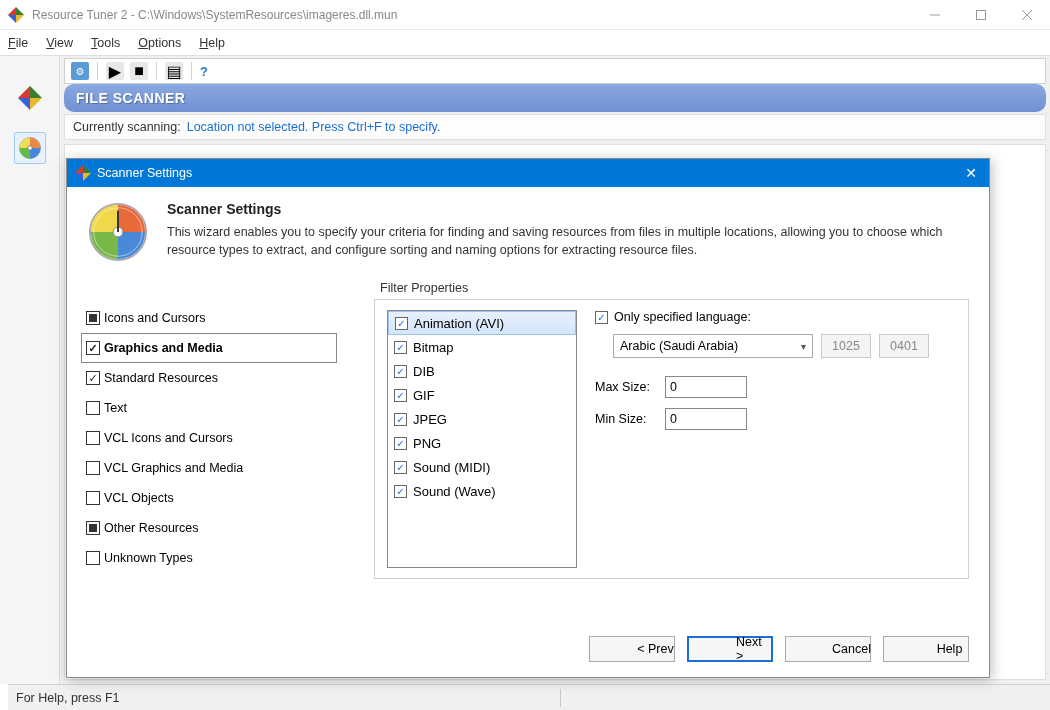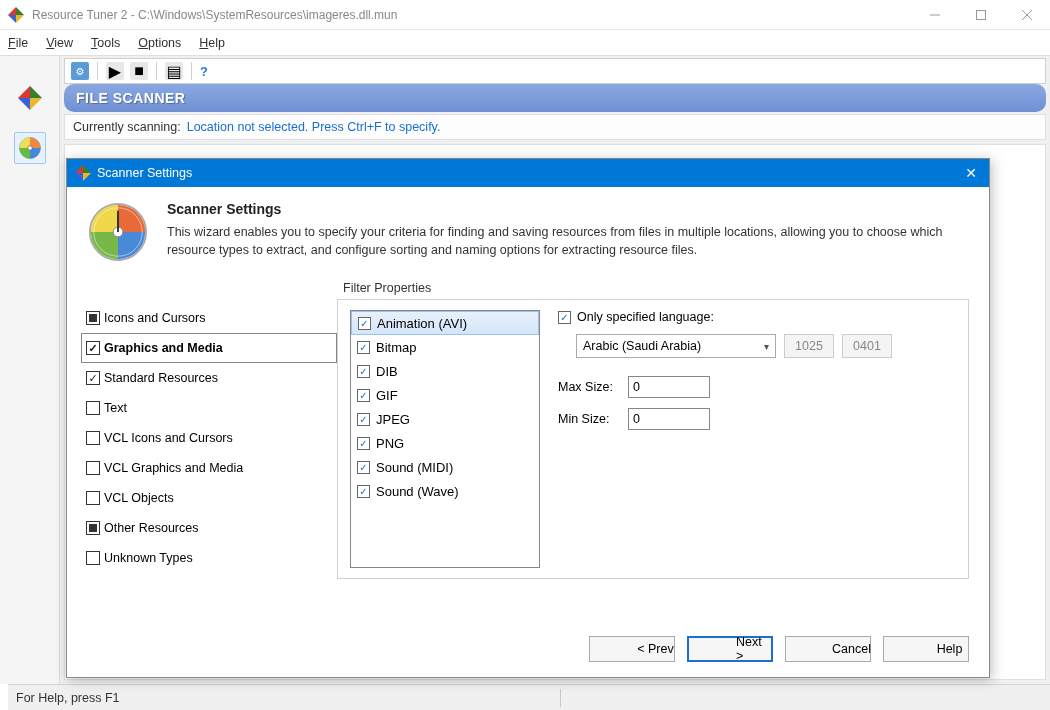--- a/index.html
+++ b/index.html
@@ -56,21 +56,21 @@
 
 .modal .body { flex: 1; display: flex; padding: 10px 20px 0 14px; gap: 0; }
 
 .catlist { width: 256px; padding-top: 22px; display: flex; flex-direction: column; }
 .catitem { height: 30px; display: flex; align-items: center; padding: 0 4px; font-size: 12.5px; border: 1px solid transparent; margin-bottom: 0px;}
 .catitem.selected { border: 1px solid #888; font-weight: bold; background:#fff;}
 .tcbox { width: 14px; height: 14px; border: 1px solid #333; margin-right: 4px; display: inline-flex; align-items: center; justify-content: center; background:#fff; flex-shrink:0;}
 .tcbox.checked::after { content: "✓"; font-size: 11px; line-height: 1; color: #222; }
 .tcbox.partial::after { content: ""; width: 8px; height: 8px; background: #333; display: block; }
 
-.filterprops { flex: 1; }
+.filterprops { flex: 1; margin-left: 37px; }
 .fplabel { font-size: 12.5px; color: #333; margin-bottom: 4px; padding-left: 6px;}
 .fpsplit { display: flex; gap: 18px; border: 1px solid #d0d0d0; padding: 10px 12px; height: 280px;}
 .fplist { width: 190px; border: 1px solid #888; height: 258px; overflow: hidden;}
 .fplist .fprow { height: 24px; display: flex; align-items: center; padding: 0 6px; font-size: 13px; gap: 6px;}
 .fplist .fprow.sel { background: linear-gradient(#e8f1fc,#d4e6fa); border: 1px solid #9cc3ee; }
 .cbox { width: 13px; height: 13px; border: 1px solid #666; display: inline-flex; align-items:center; justify-content:center; background:#fff; flex-shrink:0;}
 .cbox.checked::after { content:"✓"; font-size:10px; color:#1a6fd4;}
 
 .fpright { flex: 1; display: flex; flex-direction: column; gap: 10px; font-size: 12.5px; }
 .langrow { display: flex; align-items: center; gap: 6px; }

